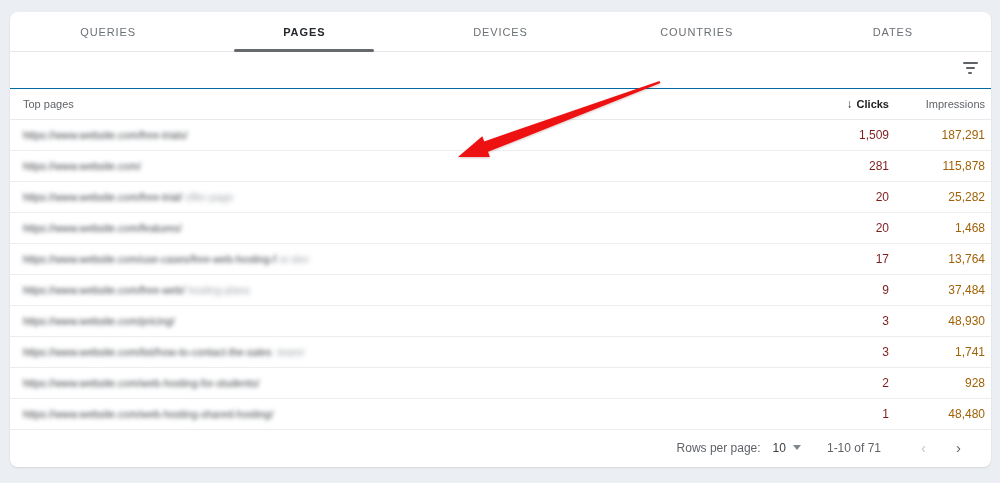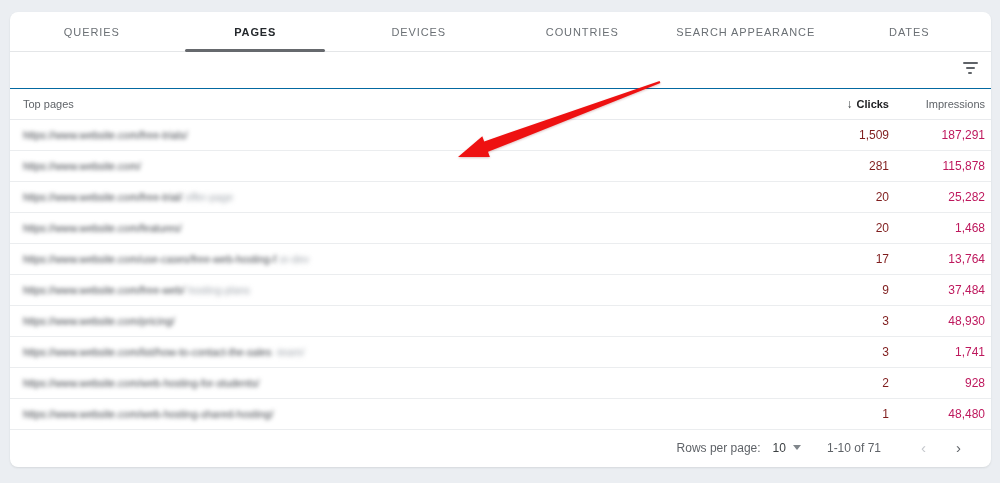--- a/index.html
+++ b/index.html
@@ -54,21 +54,21 @@
     height:31px; display:flex; align-items:center;
     border-bottom:1px solid #ebedef; padding-right:6px;
     font-size:12px; background:#fff;
   }
   .url-blur {
     font-size:10.5px; color:#43474d; filter:blur(2px);
     white-space:nowrap; overflow:hidden;
   }
   .url-extra { color:#a0a6ad; filter:blur(2.6px); margin-left:3px; }
   .clicks-val  { color:#7f1d1d; }
-  .impr-val    { color:#be185d; }
+  .impr-val    { color:#a16207; }
   
   .pagination {
     height:35px; display:flex; align-items:center; justify-content:flex-end;
     font-size:12px; color:#5f6368; padding-right:22px;
   }
   .rpp-label { margin-right:12px; }
   .rpp-select { display:flex; align-items:center; color:#3c4043; cursor:pointer; margin-right:26px; }
   .rpp-value { margin-right:7px; }
   .caret {
     width:0; height:0; border-left:4px solid transparent; border-right:4px solid transparent;
@@ -96,23 +96,20 @@
       </div>
     <div class="tab active">
         <span>PAGES</span>
         <span class="tab-underline"></span>
       </div>
     <div class="tab">
         <span>DEVICES</span>
       </div>
     <div class="tab">
         <span>COUNTRIES</span>
-      </div>
-    <div class="tab">
-        <span>SEARCH APPEARANCE</span>
       </div>
     <div class="tab">
         <span>DATES</span>
       </div>
   </div>
 
   <div class="filter-row">
     <div class="filter-icon">
       <span class="b1"></span>
         <span class="b2"></span>

